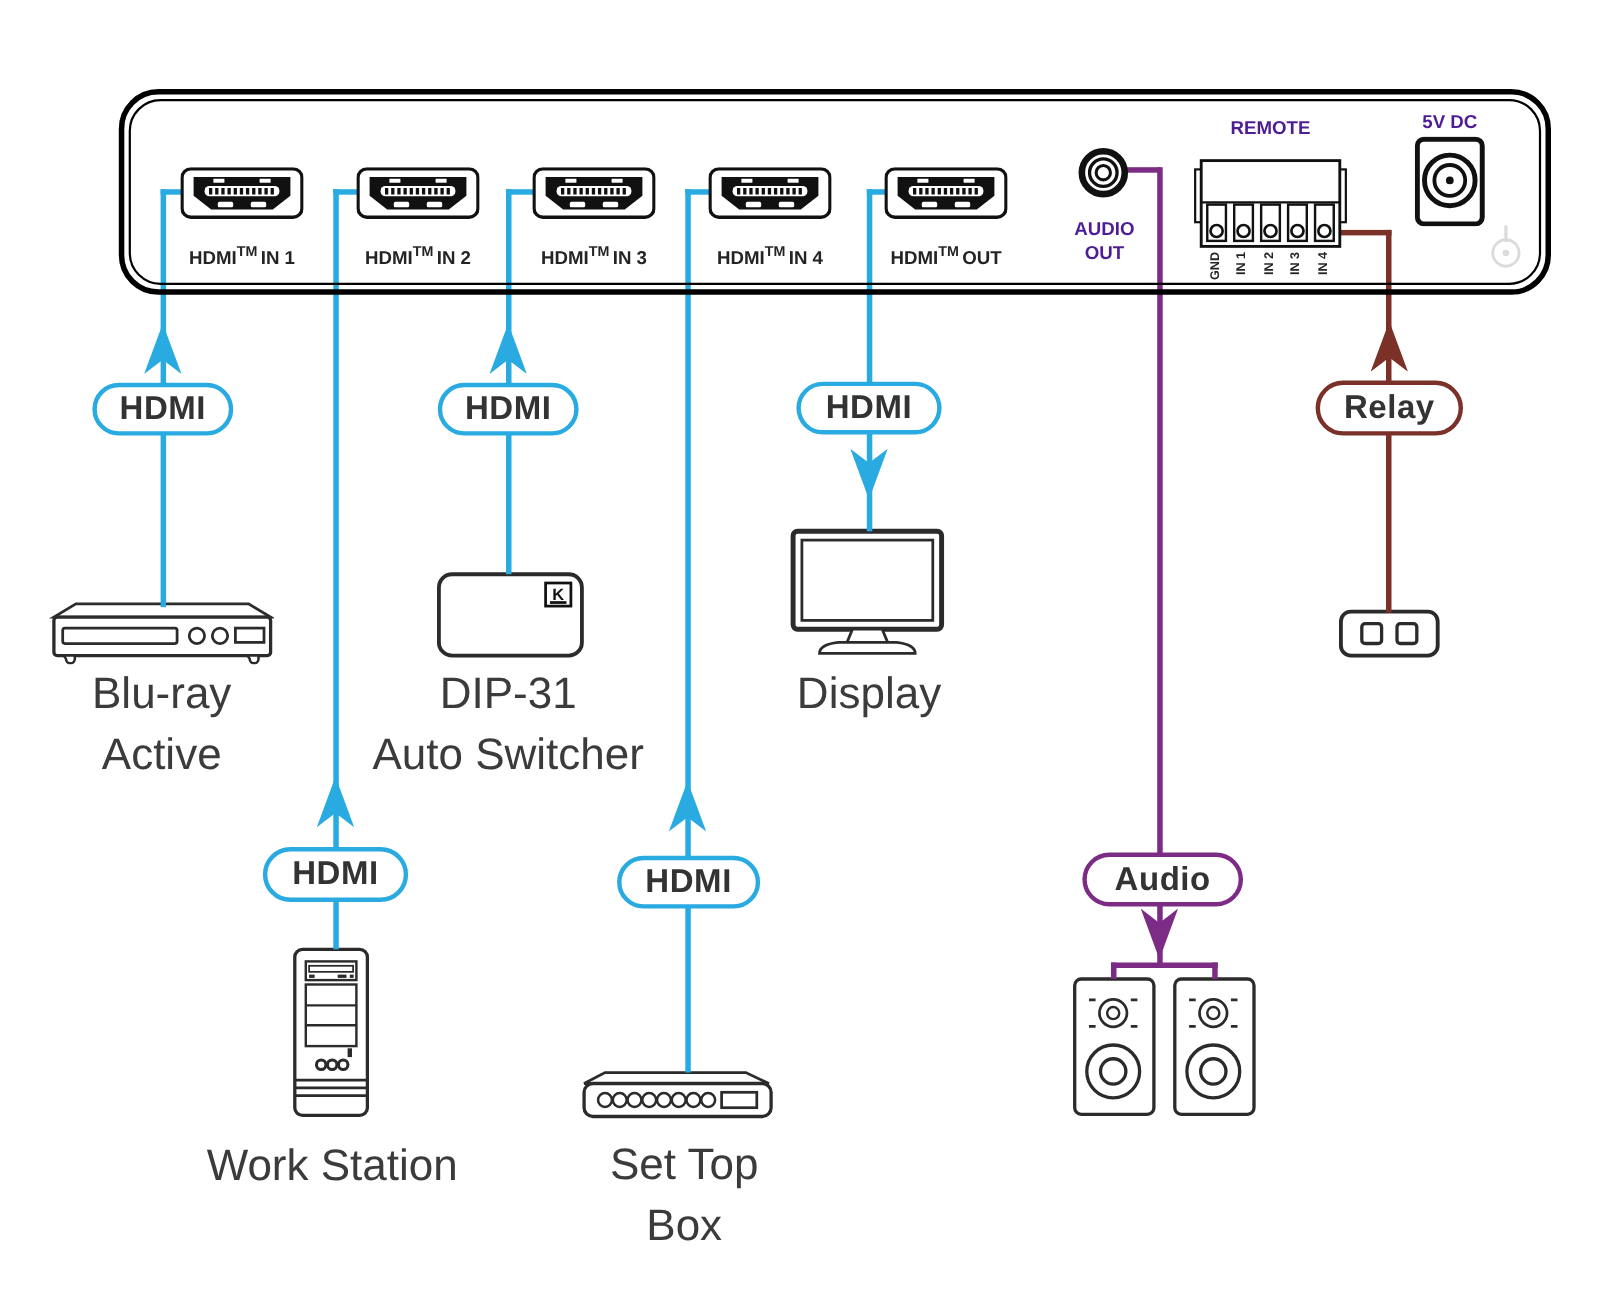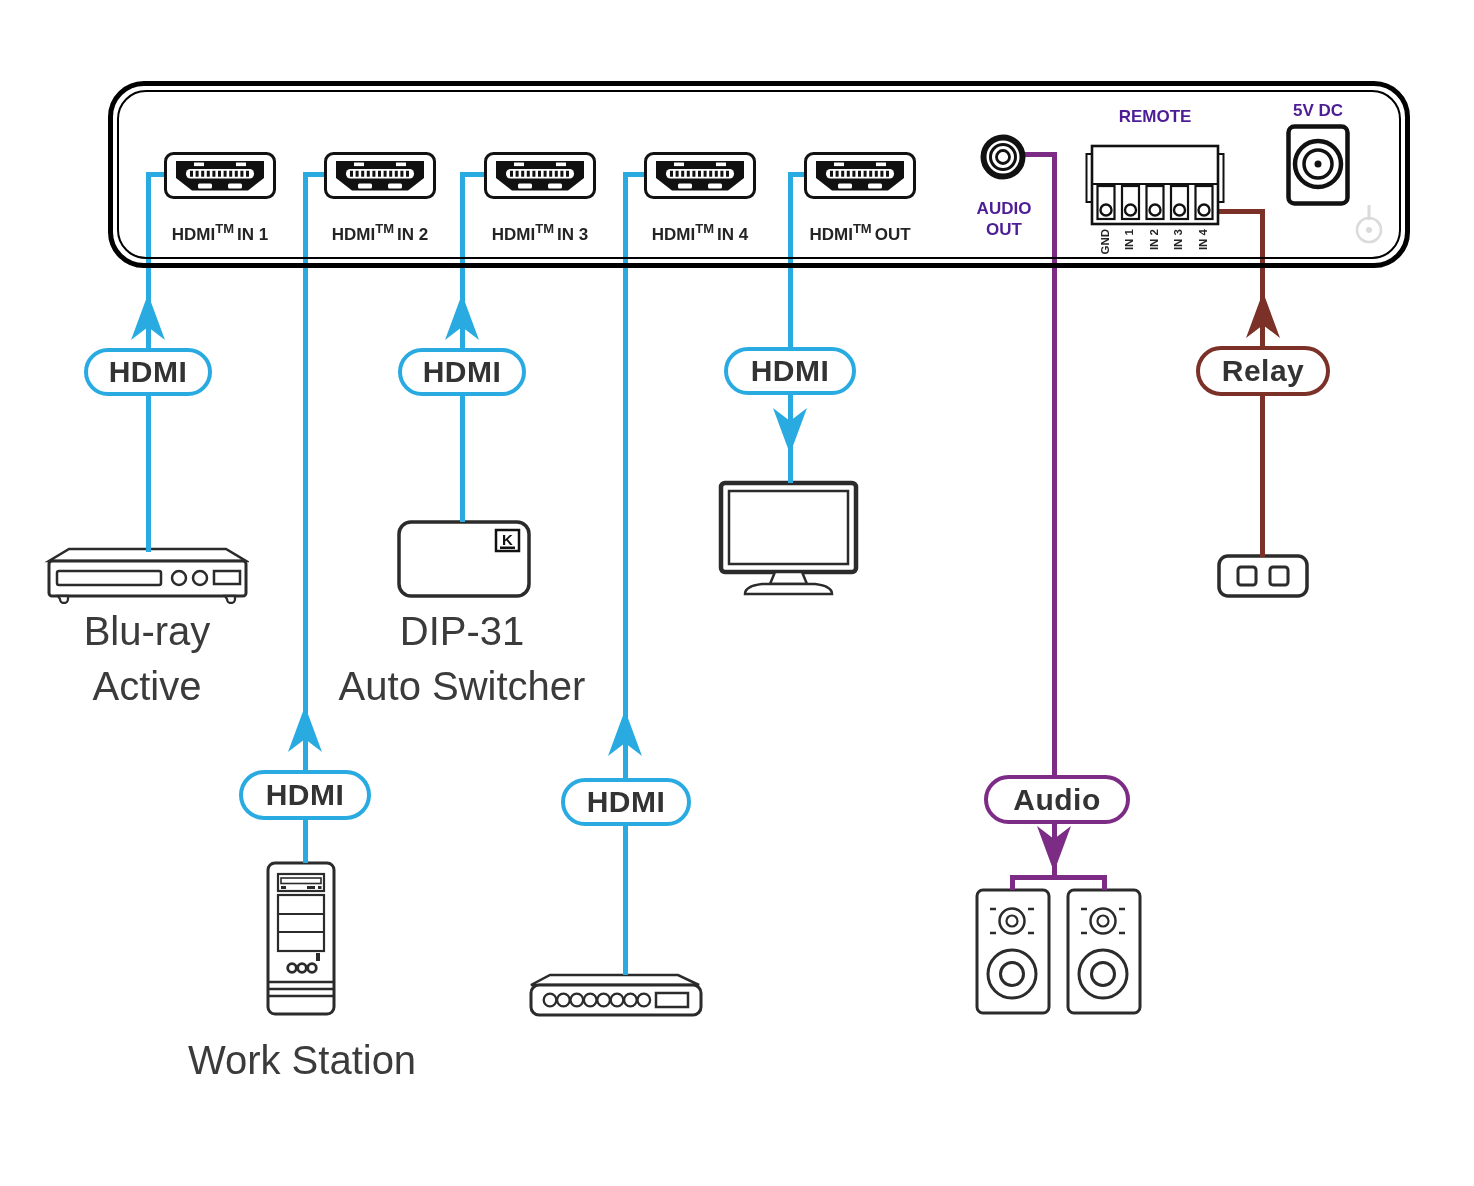--- a/index.html
+++ b/index.html
@@ -249,20 +249,23 @@
     <div>DIP-31</div>
     <div>Auto Switcher</div>
   </div>
 
   <svg class="icon icon-out" style="left:718px;top:480px" width="141" height="118">
     <rect x="3" y="3" width="135" height="89" rx="4" fill="#fff" stroke="#2B2B2B" stroke-width="4.5"></rect>
     <rect x="11" y="11" width="119" height="73" fill="#fff" stroke="#2B2B2B" stroke-width="2.5"></rect>
     <polygon points="57,92 84,92 89,104 52,104" fill="#fff" stroke="#2B2B2B" stroke-width="2.5"></polygon>
     <path d="M27,114 Q27,106 44,104 L97,104 Q114,106 114,114 Z" fill="#fff" stroke="#2B2B2B" stroke-width="2.5"></path>
   </svg>
+  <div class="dev-label" style="left:670px;top:604px;width:240px">
+    <div>Display</div>
+  </div>
 
   <svg class="icon icon-out" style="left:266px;top:861px" width="70" height="156">
     <rect x="2" y="2" width="66" height="151" rx="7" fill="#fff" stroke="#2B2B2B" stroke-width="3"></rect>
     <rect x="12" y="13" width="46" height="17" fill="#fff" stroke="#2B2B2B" stroke-width="2.2"></rect>
     <rect x="15" y="17" width="40" height="5.5" fill="#fff" stroke="#2B2B2B" stroke-width="1.6"></rect>
     <rect x="15" y="25" width="5" height="3" fill="#2B2B2B"></rect>
     <rect x="41" y="25" width="8" height="3" fill="#2B2B2B"></rect>
     <rect x="52" y="25" width="3.5" height="3" fill="#2B2B2B"></rect>
     <rect x="12" y="34" width="46" height="56" fill="#fff" stroke="#2B2B2B" stroke-width="2.2"></rect>
     <line x1="12" y1="53" x2="58" y2="53" stroke="#2B2B2B" stroke-width="2.2"></line>
@@ -287,20 +290,24 @@
         <circle cx="36.4" cy="28" r="6.3"></circle>
         <circle cx="49.8" cy="28" r="6.3"></circle>
       <circle cx="63.2" cy="28" r="6.3"></circle>
         <circle cx="76.6" cy="28" r="6.3"></circle>
         <circle cx="90" cy="28" r="6.3"></circle>
       <circle cx="103.4" cy="28" r="6.3"></circle>
         <circle cx="116.8" cy="28" r="6.3"></circle>
     </g>
     <rect x="129" y="21" width="32" height="14" fill="#fff" stroke="#2B2B2B" stroke-width="2.5"></rect>
   </svg>
+  <div class="dev-label" style="left:502px;top:1032px;width:240px">
+    <div>Set Top</div>
+    <div>Box</div>
+  </div>
 
   <svg class="icon icon-out" style="left:975px;top:888px" width="76" height="127">
       <use href="#speaker"></use>
     </svg>
   <svg class="icon icon-out" style="left:1066px;top:888px" width="76" height="127">
       <use href="#speaker"></use>
     </svg>
   <div class="dev-label" style="left:940px;top:1030px;width:240px">
   </div>
 

